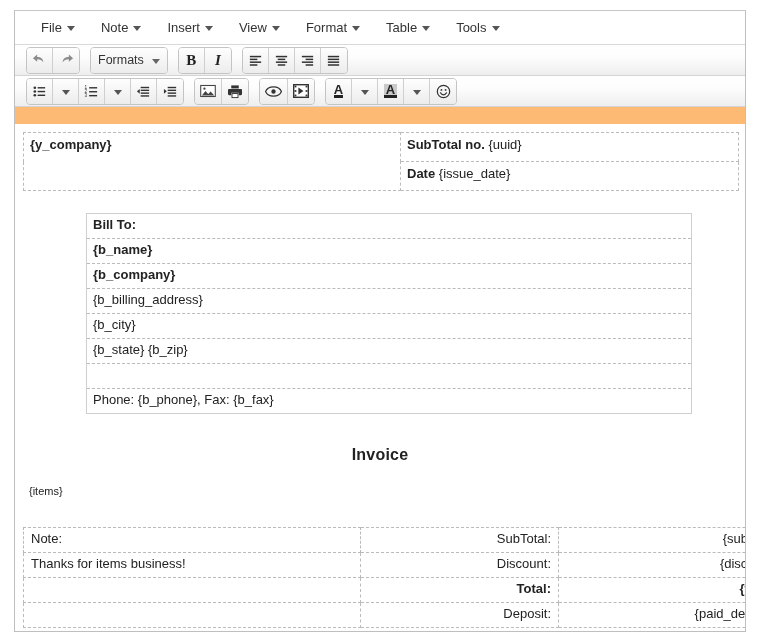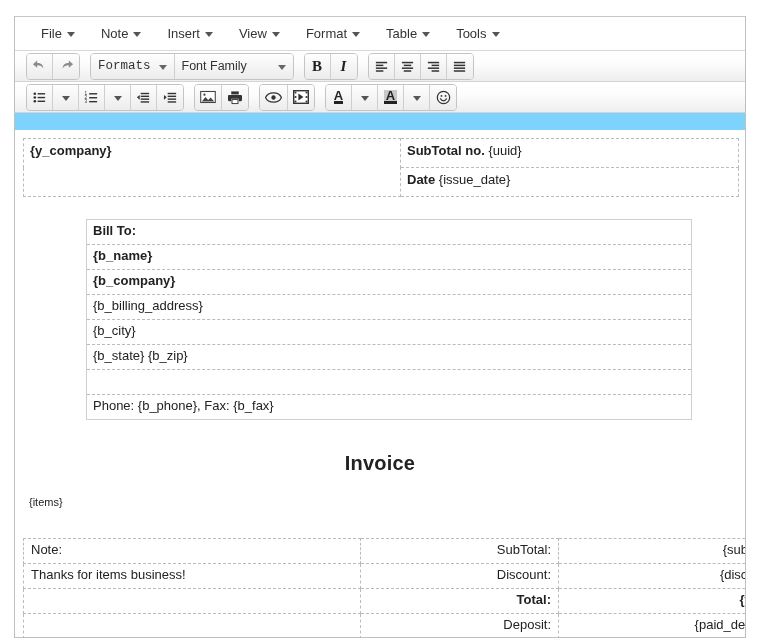--- a/index.html
+++ b/index.html
@@ -4,22 +4,22 @@
 <style>
   html,body{margin:0;padding:0;}
   body{
     width:760px;height:640px;overflow:hidden;
     background:#ffffff;
     font-family:"Liberation Sans", sans-serif;
     font-size:13px;color:#222;
     -webkit-font-smoothing:antialiased;
   }
   .editor{
-    position:absolute;left:14px;top:16px;width:732px;height:622px;
-    background:#7dd3fc;border:1px solid #bfbfbf;border-top:1px solid #c6c6c6;
+    position:absolute;left:14px;top:10px;width:732px;height:622px;
+    background:#fdba74;border:1px solid #bfbfbf;border-top:1px solid #c6c6c6;
     box-sizing:border-box;
   }
   
   .menubar{
     height:34px;display:flex;align-items:center;
     background:#fff;border-bottom:1px solid #d9d9d9;
     padding-left:16px;box-sizing:border-box;
   }
   .menu-item{
     display:flex;align-items:center;gap:5px;
@@ -50,21 +50,21 @@
   .tb-btn:last-child{border-right:none;}
   .tb-select{
     display:flex;align-items:center;justify-content:space-between;
     height:25px;padding:0 7px;border-right:1px solid #cfcfcf;
     font-size:12.5px;color:#333;cursor:default;box-sizing:border-box;
     background:linear-gradient(to bottom,#fefefe,#ececec);
   }
   .tb-select:last-child{border-right:none;}
   .tb-select .lbl{white-space:nowrap;}
   .tb-select .caret{margin-left:8px;border-top-color:#666;}
-  .w-formats{min-width:72px;font-family:Liberation Mono, monospace;}
+  .w-formats{min-width:72px;}
   .w-family{min-width:118px;}
   .w-sizes{min-width:110px;}
   .bold-btn{font-family:"Liberation Serif",serif;font-weight:bold;font-size:15px;}
   .ital-btn{font-family:"Liberation Serif",serif;font-style:italic;font-weight:bold;font-size:15px;}
   svg{display:block;}
   
   .doc{
     position:absolute;left:0;right:0;top:113px;bottom:0;background:#fff;
     padding:8px 8px 0 8px;box-sizing:border-box;overflow:hidden;
   }
@@ -74,21 +74,21 @@
     border:1px dashed #bbb;padding:4px 6px;vertical-align:top;height:20px;margin-left:32px;
   }
   .tbl-head .c-left{width:364px;}
   .b{font-weight:bold;}
   .tbl-bill{
     width:606px;margin:22px 0 0 63px;table-layout:fixed;
     border:1px solid #cfcfcf;
   }
   .tbl-bill td{border:1px dashed #bbb;padding:3px 6px;height:18px;vertical-align:top;}
   .invoice-title{
-    text-align:center;font-size:20px;font-weight:bold;margin:32px 0 0 0;letter-spacing:.2px;
+    text-align:center;font-size:16px;font-weight:bold;margin:32px 0 0 0;letter-spacing:.2px;
   }
   .items-line{margin:21px 0 0 6px;font-size:11px;}
   .tbl-totals{
     width:716px;margin:30px auto 0 auto;table-layout:fixed;
   }
   .tbl-totals td{border:1px dashed #bbb;padding:3px 7px;height:18px;vertical-align:top;}
   .tbl-totals .c1{width:322px;}
   .tbl-totals .c2{width:183px;text-align:right;}
   .tbl-totals .c3{width:211px;text-align:right;}
 </style>
@@ -140,24 +140,20 @@
           <path d="M10.5 4.2V1.6L15 5.5l-4.5 3.9V6.6c-3 0-5.2 1-6.6 3.4.2-3.9 2.7-5.8 6.6-5.8z" fill="#8b8b8b"></path>
         </svg>
       </div>
     </div>
 
     <div class="tb-group">
       <div class="tb-select w-formats">
         <span class="lbl">Formats</span>
         <span class="caret"></span>
       </div>
-      <div class="tb-select w-family">
-        <span class="lbl">Font Family</span>
-        <span class="caret"></span>
-      </div>
     </div>
 
 
     <div class="tb-group">
       <div class="tb-btn bold-btn">B</div>
       <div class="tb-btn ital-btn">I</div>
     </div>
 
     <div class="tb-group">
       <div class="tb-btn">

